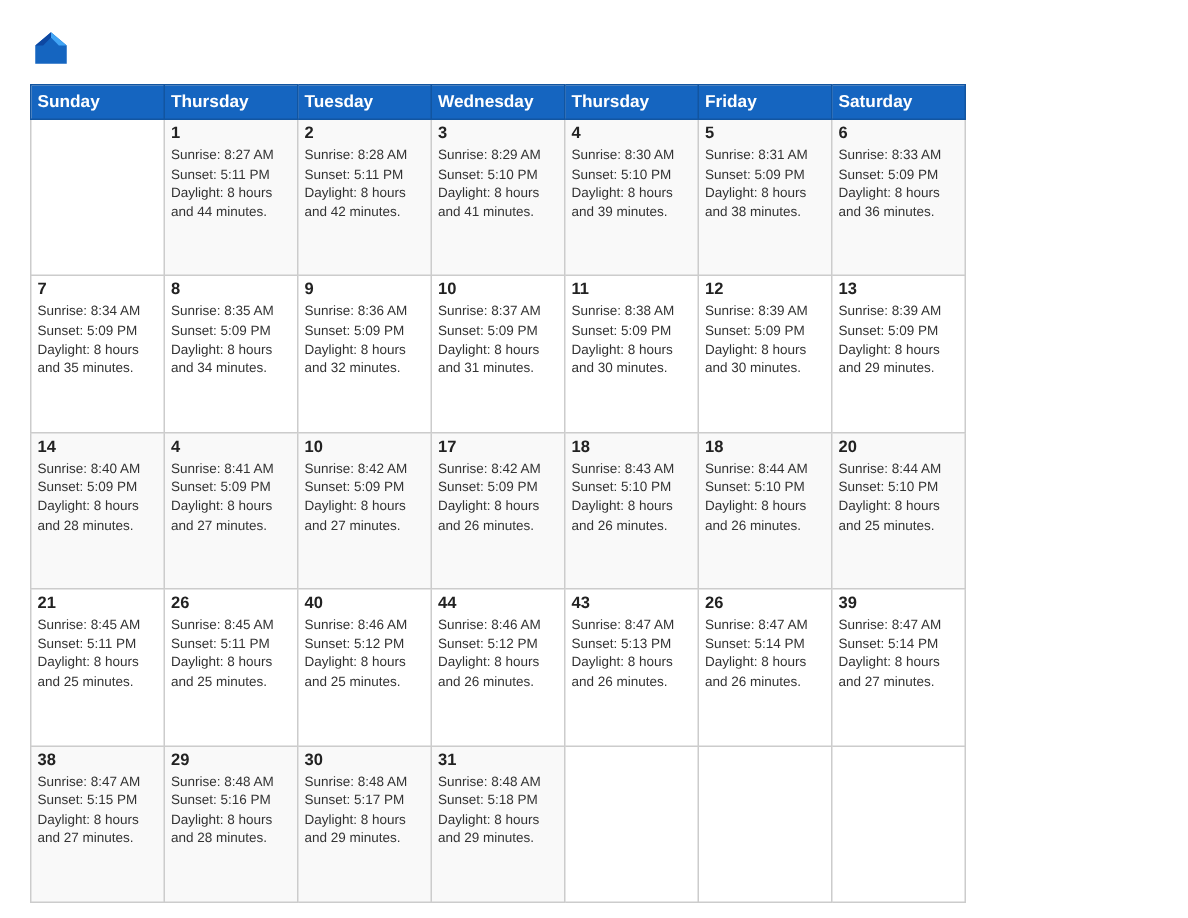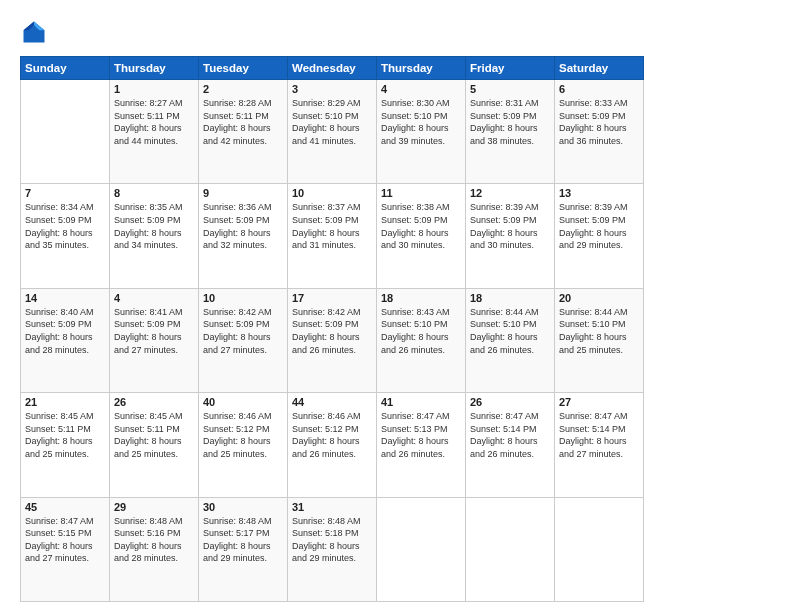--- a/index.html
+++ b/index.html
@@ -230,35 +230,35 @@
           </td>
           <td>
             <span class="day-number">40</span>
             <div class="day-info">Sunrise: 8:46 AM<br>Sunset: 5:12 PM<br>Daylight: 8 hours and 25 minutes.</div>
           </td>
           <td>
             <span class="day-number">44</span>
             <div class="day-info">Sunrise: 8:46 AM<br>Sunset: 5:12 PM<br>Daylight: 8 hours and 26 minutes.</div>
           </td>
           <td>
-            <span class="day-number">41</span>
+            <span class="day-number">43</span>
             <div class="day-info">Sunrise: 8:47 AM<br>Sunset: 5:13 PM<br>Daylight: 8 hours and 26 minutes.</div>
           </td>
           <td>
             <span class="day-number">26</span>
             <div class="day-info">Sunrise: 8:47 AM<br>Sunset: 5:14 PM<br>Daylight: 8 hours and 26 minutes.</div>
           </td>
           <td>
-            <span class="day-number">27</span>
+            <span class="day-number">39</span>
             <div class="day-info">Sunrise: 8:47 AM<br>Sunset: 5:14 PM<br>Daylight: 8 hours and 27 minutes.</div>
           </td>
         </tr>
         <tr>
           <td>
-            <span class="day-number">45</span>
+            <span class="day-number">38</span>
             <div class="day-info">Sunrise: 8:47 AM<br>Sunset: 5:15 PM<br>Daylight: 8 hours and 27 minutes.</div>
           </td>
           <td>
             <span class="day-number">29</span>
             <div class="day-info">Sunrise: 8:48 AM<br>Sunset: 5:16 PM<br>Daylight: 8 hours and 28 minutes.</div>
           </td>
           <td>
             <span class="day-number">30</span>
             <div class="day-info">Sunrise: 8:48 AM<br>Sunset: 5:17 PM<br>Daylight: 8 hours and 29 minutes.</div>
           </td>

